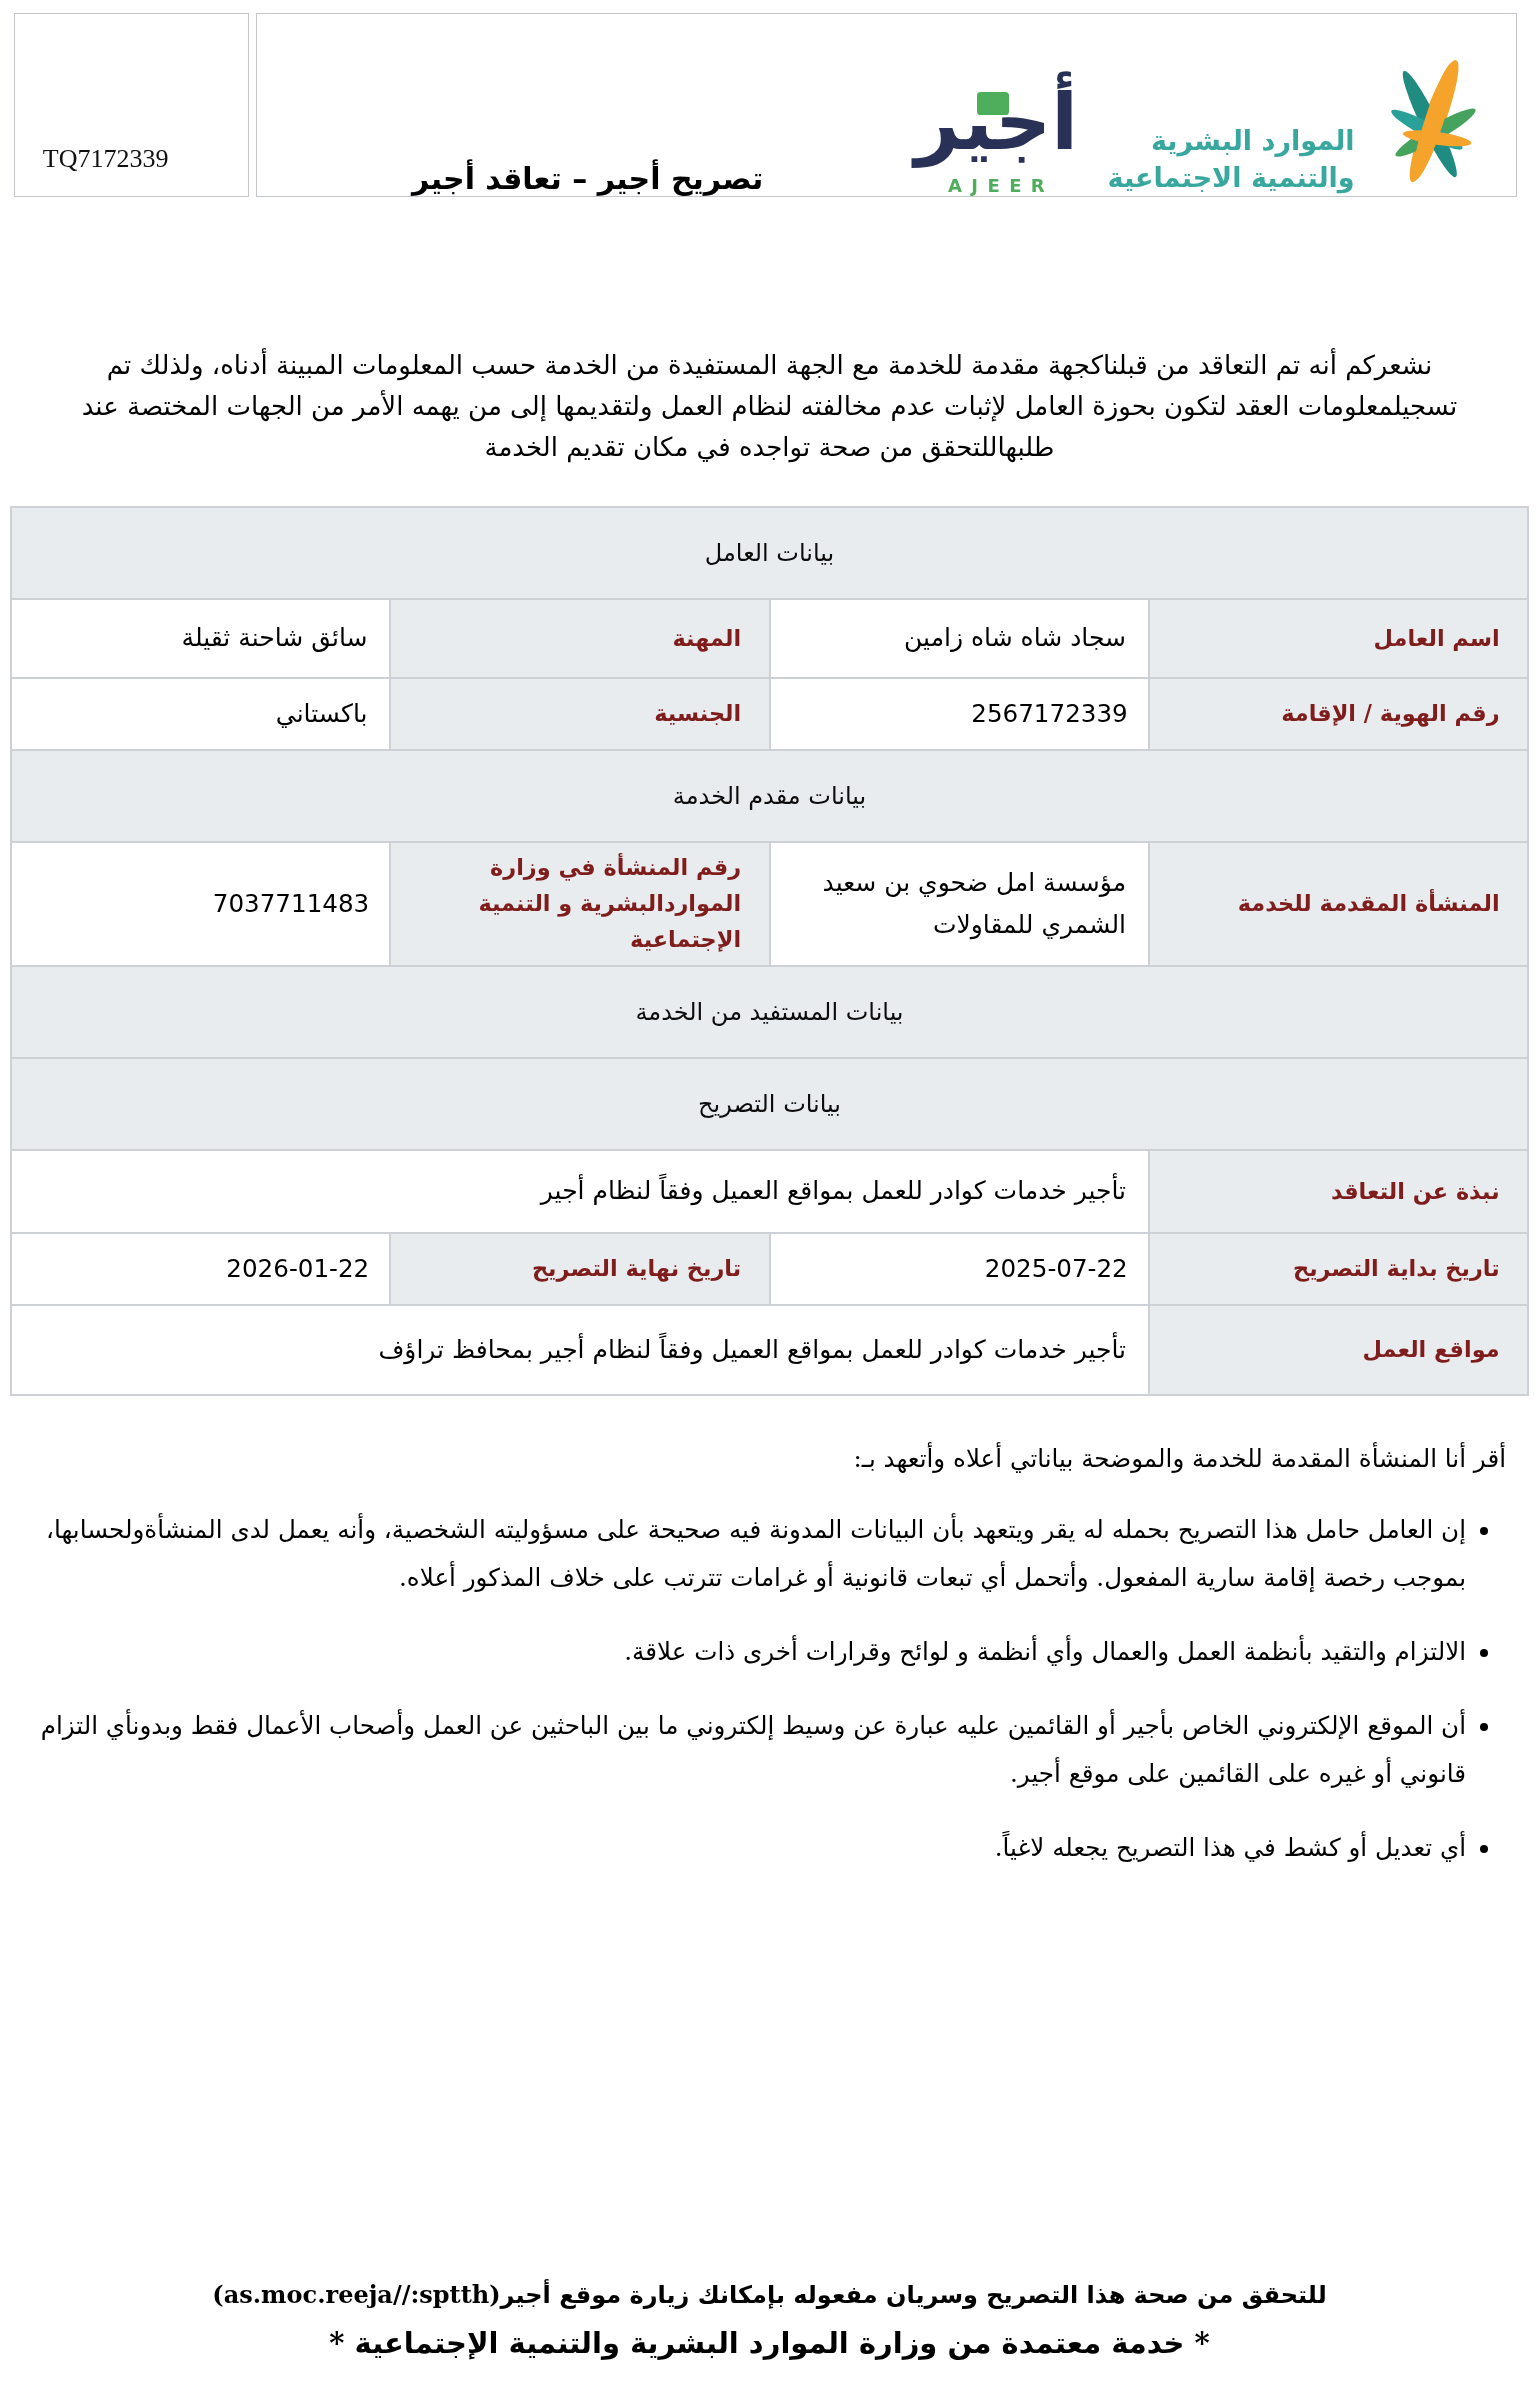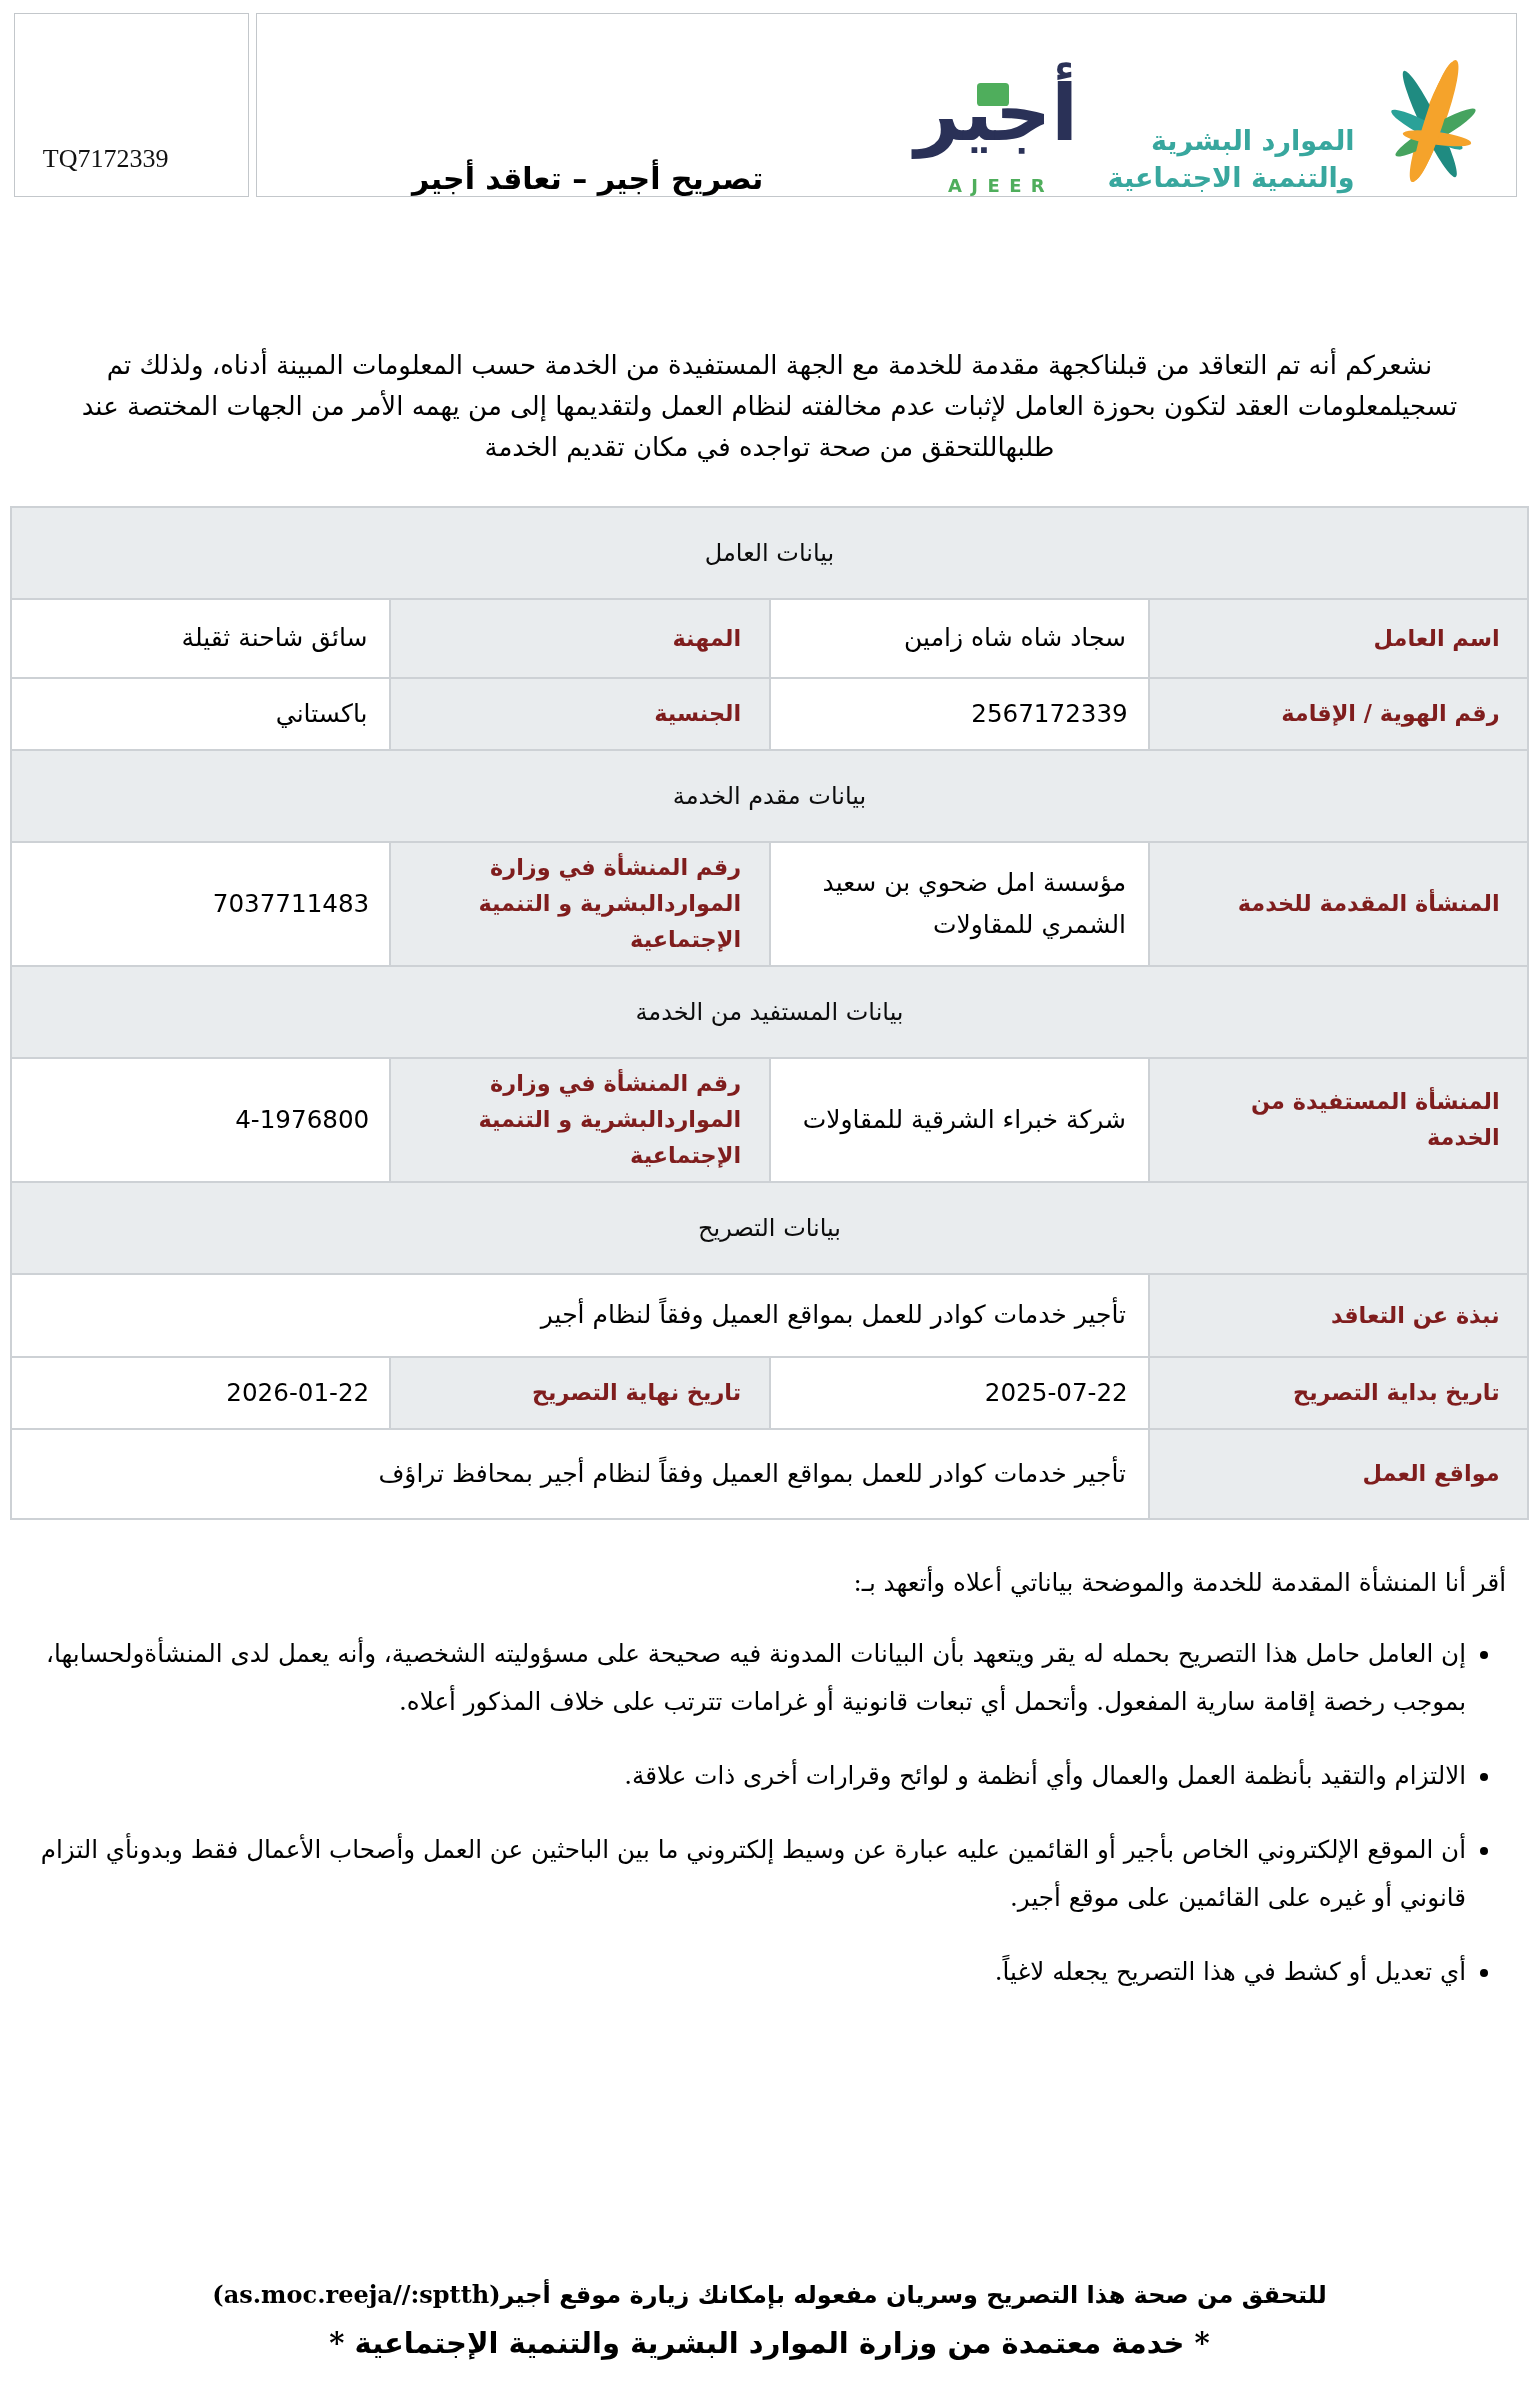--- a/index.html
+++ b/index.html
@@ -14,21 +14,21 @@
   
   .header{display:flex;direction:ltr;gap:6.5px;margin:13px 22.4px 0 14.4px;height:184px;}
   .tq-box{width:233px;border:1.4px solid #c3c7cb;position:relative;background:#fff;}
   .tq-number{position:absolute;left:27.4px;bottom:21.7px;font-family:"Liberation Serif",serif;font-size:26px;color:#111;}
   .main-box{flex:1;border:1.4px solid #c3c7cb;display:flex;direction:ltr;align-items:flex-end;padding:0 20px 0 7.2px;background:#fff;}
   .title-area{flex:1;text-align:center;direction:rtl;}
   .doc-title{font-size:30px;font-weight:bold;color:#000;}
   .ajeer{position:relative;text-align:center;margin-right:19px;direction:ltr;width:170px;}
   .ajeer-word{font-size:78px;line-height:1.05;font-weight:bold;color:#2a3157;position:relative;z-index:1;}
   .ajeer-accent{position:absolute;top:10px;left:66px;width:32px;height:23px;background:#4fae5c;border-radius:3.6px;z-index:0;}
-  .ajeer-latin{font-size:18px;font-weight:bold;color:#4fae5c;letter-spacing:9.4px;margin-top:20px;text-indent:9.4px;}
+  .ajeer-latin{font-size:18px;font-weight:bold;color:#4fae5c;letter-spacing:9.4px;margin-top:11px;text-indent:9.4px;}
   .ministry-text{direction:rtl;text-align:right;color:#38a79e;font-weight:bold;font-size:27px;line-height:1.35;margin:0 10px 0 7.2px;}
   .emblem{width:131px;height:147px;flex:0 0 auto;}
   
   .intro{margin:148px 29px 0 29px;direction:rtl;text-align:center;
     font-family:"DejaVu Serif","DejaVu Sans",sans-serif;
     font-size:26px;line-height:1.58;color:#000;}
   
   table.permit{border-collapse:collapse;width:calc(100% - 20px);margin:38px 10px 0 10px;
     border:1.4px solid #b9bec2;direction:rtl;}
   table.permit td{border:2.2px solid #cdd1d5;vertical-align:middle;}
@@ -122,26 +122,20 @@
     <tr class="r-155">
       <td class="lbl">المنشأة المقدمة للخدمة</td>
       <td class="val">مؤسسة امل ضحوي بن سعيد الشمري للمقاولات</td>
       <td class="lbl">رقم المنشأة في وزارة المواردالبشرية و التنمية الإجتماعية</td>
       <td class="val num">7037711483</td>
     </tr>
 
     <tr class="h-sec">
       <td class="sec" colspan="4">بيانات المستفيد من الخدمة</td>
     </tr>
-    <tr class="r-165">
-      <td class="lbl">المنشأة المستفيدة من الخدمة</td>
-      <td class="val">شركة خبراء الشرقية للمقاولات</td>
-      <td class="lbl">رقم المنشأة في وزارة المواردالبشرية و التنمية الإجتماعية</td>
-      <td class="val num">4-1976800</td>
-    </tr>
 
     <tr class="h-sec">
       <td class="sec" colspan="4">بيانات التصريح</td>
     </tr>
     <tr class="r-115">
       <td class="lbl">نبذة عن التعاقد</td>
       <td class="val" colspan="3">تأجير خدمات كوادر للعمل بمواقع العميل وفقاً لنظام أجير</td>
     </tr>
     <tr class="r-100">
       <td class="lbl">تاريخ بداية التصريح</td>

